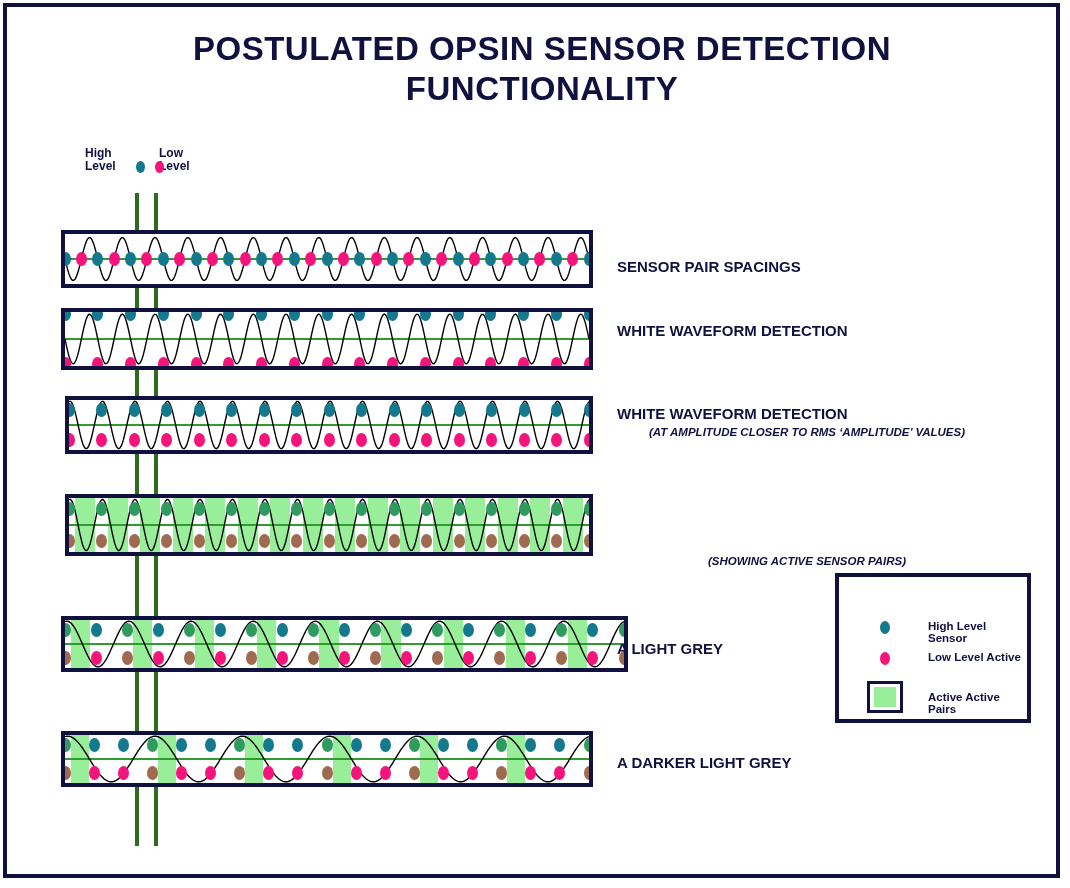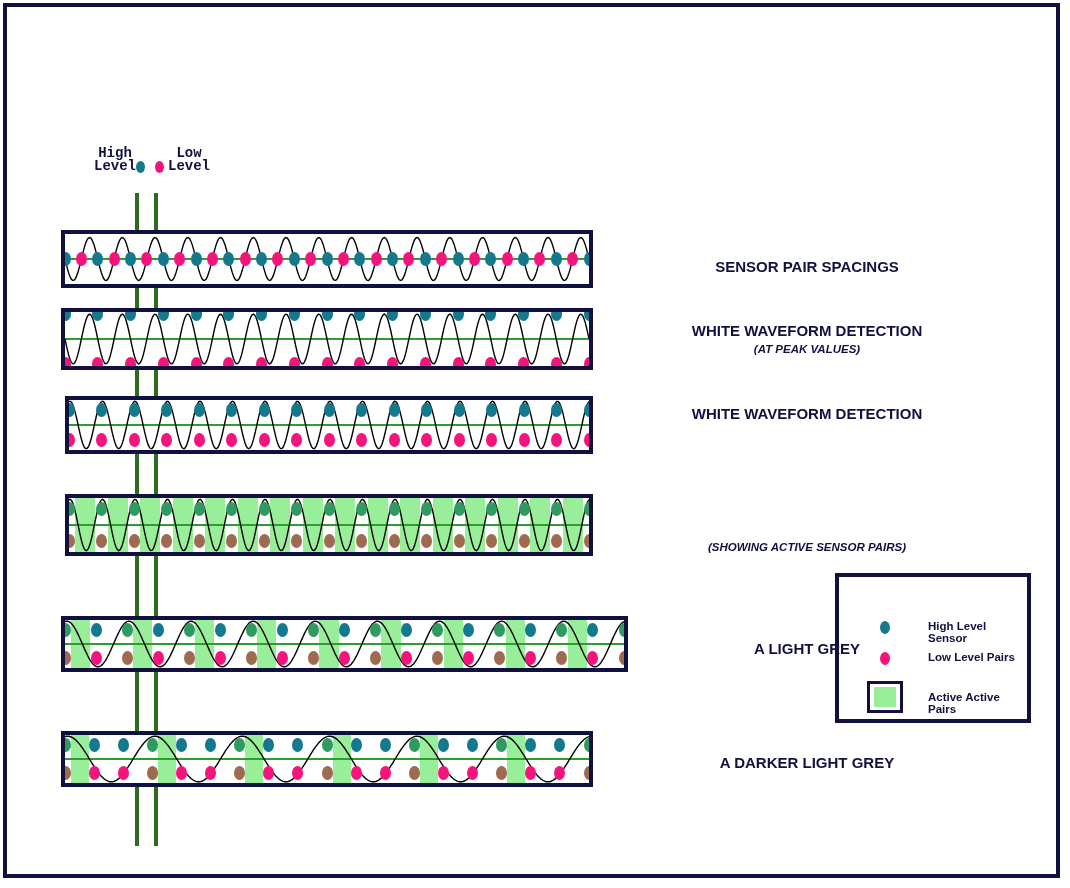--- a/index.html
+++ b/index.html
@@ -1,45 +1,46 @@
 <!DOCTYPE html>
 <html><head>
 <meta charset="utf-8">
 <style>
   html,body{margin:0;padding:0;background:#fff;}
   body{width:1070px;height:888px;font-family:"Liberation Sans",sans-serif;overflow:hidden;}
   .frame{position:absolute;left:3px;top:3px;width:1057px;height:875px;border:4px solid #11113f;box-sizing:border-box;background:#fff;}
   .title{position:absolute;left:60px;top:22px;width:950px;text-align:center;color:#11113f;
          font-weight:bold;font-size:33px;line-height:40px;letter-spacing:.5px;font-family:"Liberation Sans",sans-serif;}
-  .hdr-label{position:absolute;color:#11113f;font-weight:bold;font-size:14px;line-height:13px;text-align:center;font-family:Liberation Mono, monospace;}
+  .hdr-label{position:absolute;color:#11113f;font-weight:bold;font-size:12px;line-height:13px;text-align:left;}
   .hdr-dot{position:absolute;width:9px;height:12px;border-radius:50%;}
   .vline{position:absolute;width:4px;background:#2d6b1f;}
   .rowbox{position:absolute;border:4px solid #11113f;box-sizing:border-box;background:#fff;overflow:hidden;}
   .band{position:absolute;top:0;bottom:0;background:#99ef99;}
   .midline{position:absolute;left:0;right:0;height:2px;background:#2e9c2e;}
   .dot{position:absolute;width:11px;height:14px;border-radius:50%;}
   .dot.hi{background:#15798d;}
   .dot.lo{background:#f5147c;}
   .dot.hi-g{background:#2f9b60;}
   .dot.lo-g{background:#9e6b51;}
   svg.wave{position:absolute;left:0;top:0;}
-  .rlabel{position:absolute;color:#11113f;font-weight:bold;font-size:15px;text-align:center;}
+  .rlabel{position:absolute;color:#11113f;font-weight:bold;font-size:15px;text-align:left;}
   .rsub{position:absolute;color:#11113f;font-weight:bold;font-style:italic;font-size:11.5px;text-align:center;}
   .keybox{position:absolute;left:828px;top:566px;width:196px;height:150px;border:4px solid #11113f;box-sizing:border-box;background:#fff;}
   .keytitle{position:absolute;left:0;right:0;top:9px;text-align:center;color:#11113f;font-weight:bold;font-size:18px;}
   .keydot{position:absolute;width:10px;height:13px;border-radius:50%;}
   .keytext{position:absolute;color:#11113f;font-weight:bold;font-size:11.5px;}
   .keyswatch{position:absolute;left:28px;top:104px;width:36px;height:32px;border:3px solid #11113f;box-sizing:border-box;background:#fff;}
   .keyswatch i{display:block;position:absolute;left:4px;top:3px;right:4px;bottom:3px;background:#99ef99;}
 </style>
 </head>
 <body>
 
 <div class="frame">
 
+  <div class="title">POSTULATED OPSIN SENSOR DETECTION FUNCTIONALITY</div>
 
   <div class="hdr-label" style="left:78px;top:140px;width:60px;">
     <span>High</span><br>
     <span>Level</span>
   </div>
   <div class="hdr-dot" style="left:129px;top:154px;background:#15798d;"></div>
 
   <div class="hdr-label" style="left:152px;top:140px;width:60px;">
     <span>Low</span><br>
     <span>Level</span>
@@ -328,27 +329,27 @@
         <div class="dot lo" style="left: 489.389px; top: 31.136px;"></div>
         <div class="dot hi-g" style="left: 518.5px; top: 2.864px;"></div>
         <div class="dot lo-g" style="left: 518.5px; top: 31.136px;"></div>
       </div>
     </div>
 
   <div class="keybox">
     <div class="keydot" style="left:41px;top:44px;background:#15798d;"></div>
     <div class="keytext" style="left:89px;top:43px;">High Level Sensor</div>
     <div class="keydot" style="left:41px;top:75px;background:#f5147c;"></div>
-    <div class="keytext" style="left:89px;top:74px;">Low Level Pairs</div>
+    <div class="keytext" style="left:89px;top:74px;">Low Level Active</div>
     <div class="keyswatch">
         <i></i>
       </div>
     <div class="keytext" style="left:89px;top:114px;">Active Active Pairs</div>
   </div>
 
 <div class="rlabel" style="left: 610px; width: 380px; top: 251px;">SENSOR PAIR SPACINGS</div>
     <div class="rlabel" style="left: 610px; width: 380px; top: 315px;">WHITE WAVEFORM DETECTION</div>
-    <div class="rsub" style="left: 610px; width: 380px; top: 336px;">(AT PEAK VALUES)</div>
     <div class="rlabel" style="left: 610px; width: 380px; top: 398px;">WHITE WAVEFORM DETECTION</div>
-    <div class="rsub" style="left: 610px; width: 380px; top: 534px;">(SHOWING ACTIVE SENSOR PAIRS)</div>
+    <div class="rsub" style="left: 610px; width: 380px; top: 419px;">(AT AMPLITUDE CLOSER TO RMS ‘AMPLITUDE’ VALUES)</div>
+    <div class="rsub" style="left: 610px; width: 380px; top: 548px;">(SHOWING ACTIVE SENSOR PAIRS)</div>
     <div class="rlabel" style="left: 610px; width: 380px; top: 747px;">A DARKER LIGHT GREY</div>
     <div class="rlabel" style="left: 610px; width: 380px; top: 633px;">A LIGHT GREY</div>
   </div>
 
 </body></html>

